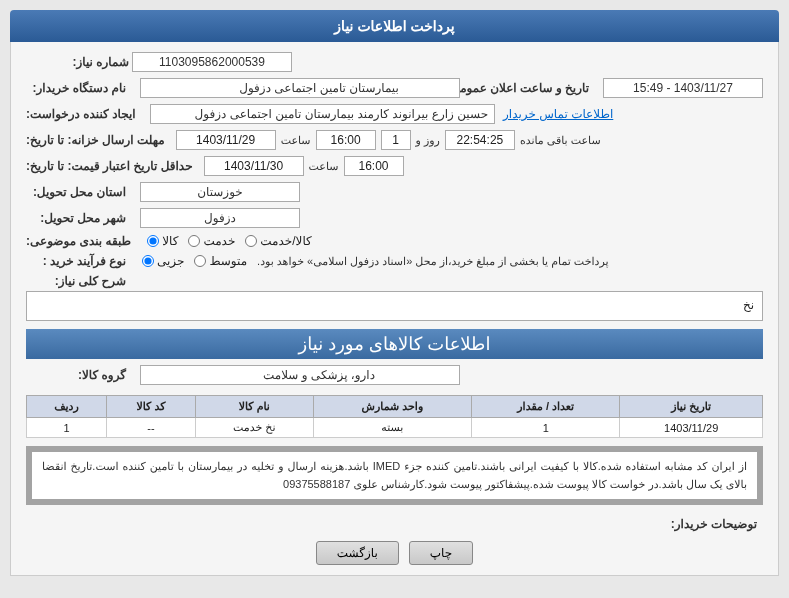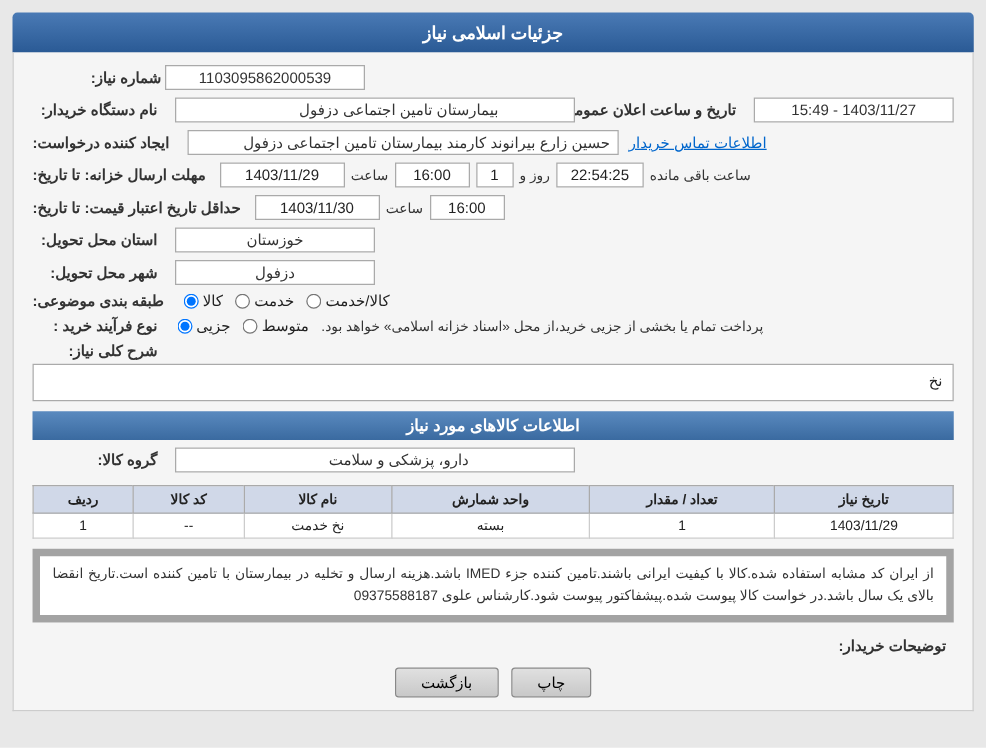--- a/index.html
+++ b/index.html
@@ -69,22 +69,22 @@
       text-align: center;
     }
     .time-label {
       font-size: 11px;
       color: #333;
     }
     .section-title {
       background: linear-gradient(to bottom, #5a8abf, #3a6aa0);
       color: white;
       padding: 4px 10px;
-      font-weight: bold;
-      font-size: 13px;
+      font-weight: normal;
+      font-size: 18px;
       margin: 8px 0 6px 0;
       text-align: center;
     }
     .radio-group {
       display: flex;
       gap: 10px;
       align-items: center;
       justify-content: flex-end;
     }
     .radio-item {
@@ -169,21 +169,21 @@
       border-radius: 3px;
       font-family: Tahoma, Arial, sans-serif;
       font-size: 12px;
     }
     .colon { margin: 0 3px; }
   </style>
 </head>
 <body>
 
 <div class="page-wrapper">
-  <div class="header-bar">جزئیات اسلامی نیاز</div>
+  <div class="header-bar">پرداخت اطلاعات نیاز</div>
   <div class="main-card">
 
     <div class="form-row">
       <div class="field-value field-value-medium">1103095862000539</div>
       <span class="field-label colon">شماره نیاز:</span>
     </div>
 
     <div class="form-row" style="gap:8px;">
       <div class="field-value" style="min-width:160px;">1403/11/27 - 15:49</div>
       <span class="field-label">تاریخ و ساعت اعلان عمومی:</span>
@@ -237,21 +237,21 @@
         </div>
         <div class="radio-item">
           <span>کالا</span>
           <input type="radio" name="tabaghe" checked="" style="">
         </div>
       </div>
       <span class="field-label">طبقه بندی موضوعی:</span>
     </div>
 
     <div class="form-row" style="gap:10px;">
-      <span style="font-size:11px;color:#333;">پرداخت تمام یا بخشی از جزیی خرید،از محل «اسناد خزانه اسلامی» خواهد بود.</span>
+      <span style="font-size:11px;color:#333;">پرداخت تمام یا بخشی از مبلغ خرید،از محل «اسناد دزفول اسلامی» خواهد بود.</span>
       <div class="radio-group">
         <div class="radio-item">
           <span>متوسط</span>
           <input type="radio" name="farayand" style="">
         </div>
         <div class="radio-item">
           <span>جزیی</span>
           <input type="radio" name="farayand" checked="" style="">
         </div>
       </div>

